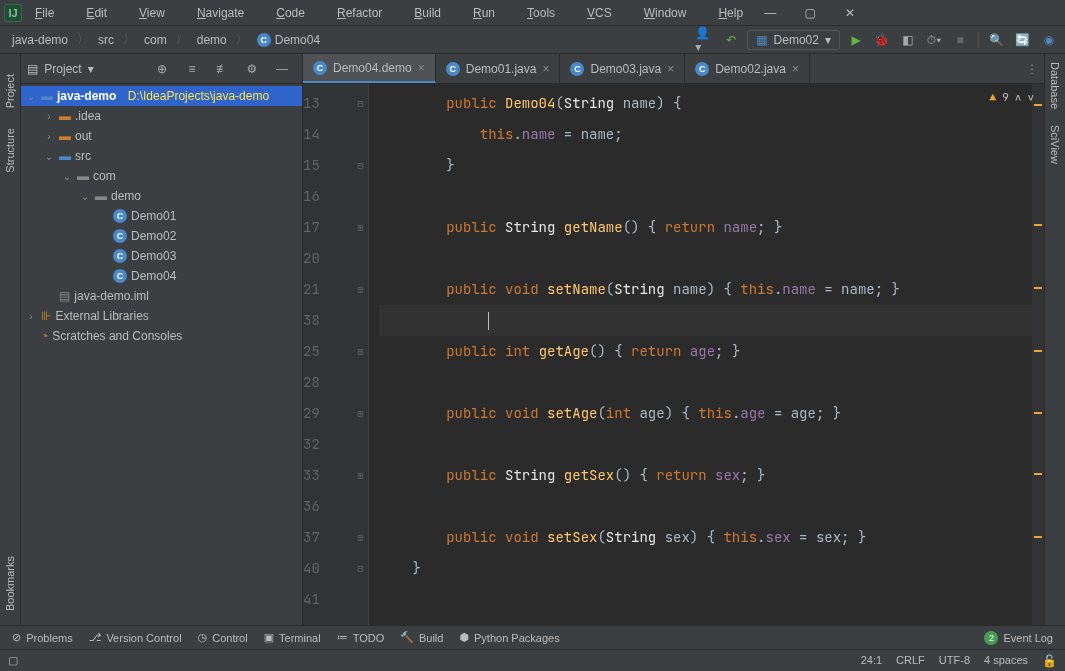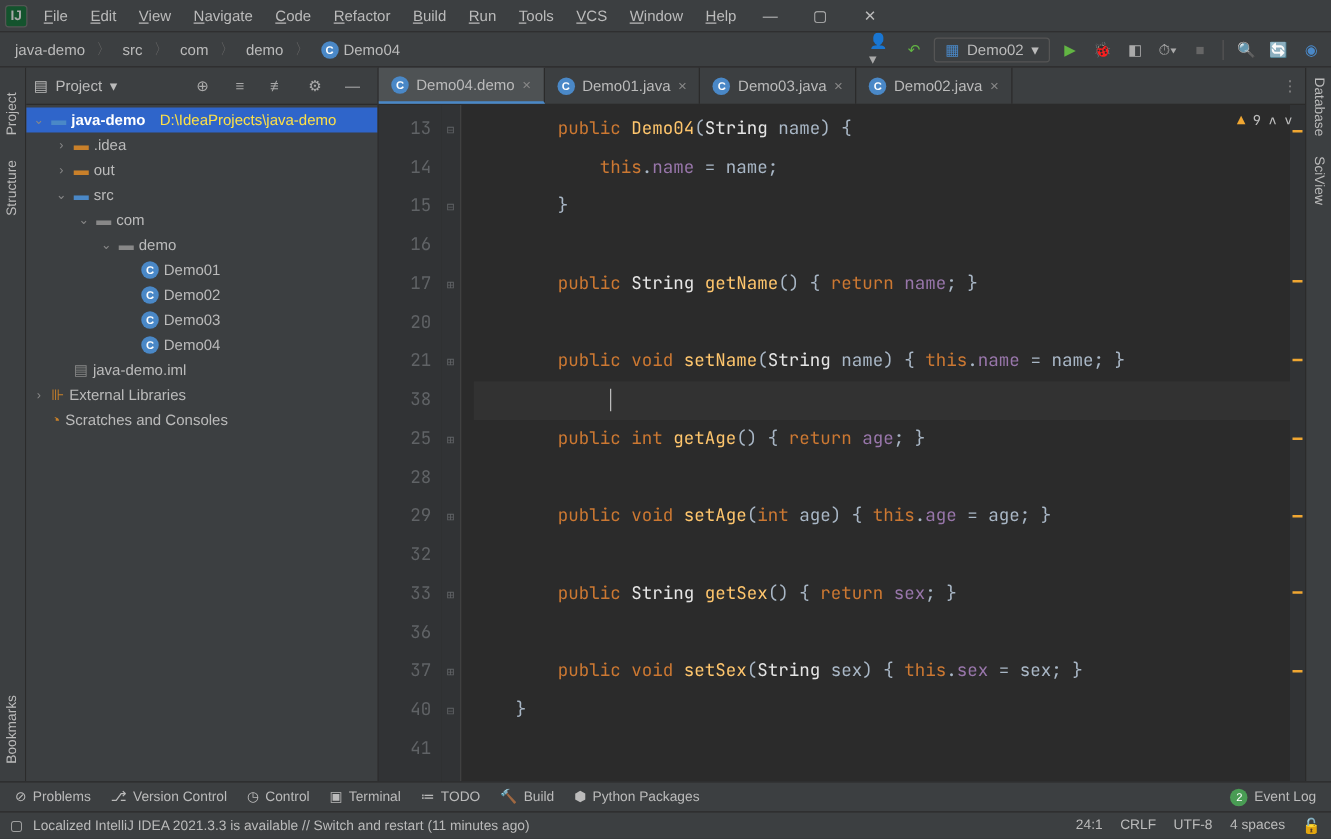--- a/index.html
+++ b/index.html
@@ -24,21 +24,21 @@
 }
 .titlebar-icon {
   width: 18px; height: 18px;
   background: #14532d;
   border: 1px solid #555;
   border-radius: 3px;
   display: flex; align-items: center; justify-content: center;
   font-size: 11px; font-weight: bold; color: #aaa;
   margin-right: 6px;
 }
-.menubar { display: flex; gap: 4px; align-items: center; flex: 0 0 auto; }
+.menubar { display: flex; gap: 18px; align-items: center; flex: 0 0 auto; }
 .menu-item { padding: 3px 7px; cursor: default; }
 .menu-item .u { text-decoration: underline; }
 .title-text { flex: 1; text-align: left; padding-left: 30px; color: #888; font-size: 12px; }
 .win-controls { display: flex; gap: 0; }
 .win-btn { width: 40px; height: 24px; display: flex; align-items: center; justify-content: center; color: #bbb; }
 
 .navbar {
   height: 28px;
   background: #3c3f41;
   display: flex;
@@ -113,21 +113,21 @@
   display: flex; align-items: center; gap: 6px;
   padding: 0 10px; border-right: 1px solid #2b2b2b;
   color: #bbb; cursor: default;
 }
 .tab.active { background: #4e5254; border-bottom: 2px solid #4a88c7; }
 .tab .close { color: #888; font-size: 12px; }
 .tabs-spacer { flex: 1; }
 .tabs-menu { width: 24px; display: flex; align-items: center; justify-content: center; color: #888;}
 
 .code-area { flex: 1; display: flex; position: relative; font-family: "JetBrains Mono", Consolas, monospace; font-size: 14px; }
-.gutter-col { width: 50px; background: #313335; color: #606366; text-align: right; padding: 4px 8px 4px 0; line-height: 31px; }
+.gutter-col { width: 50px; background: #313335; color: #606366; padding: 4px 8px 4px 0; line-height: 31px; }
 .fold-col { width: 16px; background: #313335; border-right: 1px solid #404040; padding-top: 4px; line-height: 31px; color: #606366; font-size: 10px; text-align: center;}
 .code-col { flex: 1; padding: 4px 0 4px 10px; line-height: 31px; color: #a9b7c6; white-space: pre; overflow: hidden;}
 .code-line { height: 31px; }
 .kw { color: #cc7832; }
 .method { color: #ffc66d; }
 .classN { color: #e5e5e5; text-align: center; }
 .punc { color: #a9b7c6; }
 .field { color: #9876aa; }
 .this { color: #cc7832; }
 .caret-line { background: #323232; }
@@ -435,21 +435,20 @@
     </div>
   <div class="status-spacer"></div>
   <div class="status-item">
     <span class="ev-badge">2</span>
     <span>Event Log</span>
   </div>
 </div>
 
 <div class="bottom-msg">
   <span style="margin-right:8px">▢</span>
-  <span>Localized IntelliJ IDEA 2021.3.3 is available // Switch and restart (11 minutes ago)</span>
   <div class="bottom-right">
     <span>24:1</span>
     <span>CRLF</span>
     <span>UTF-8</span>
     <span>4 spaces</span>
     <span class="lock">🔓</span>
   </div>
 </div>
 
 </body></html>

